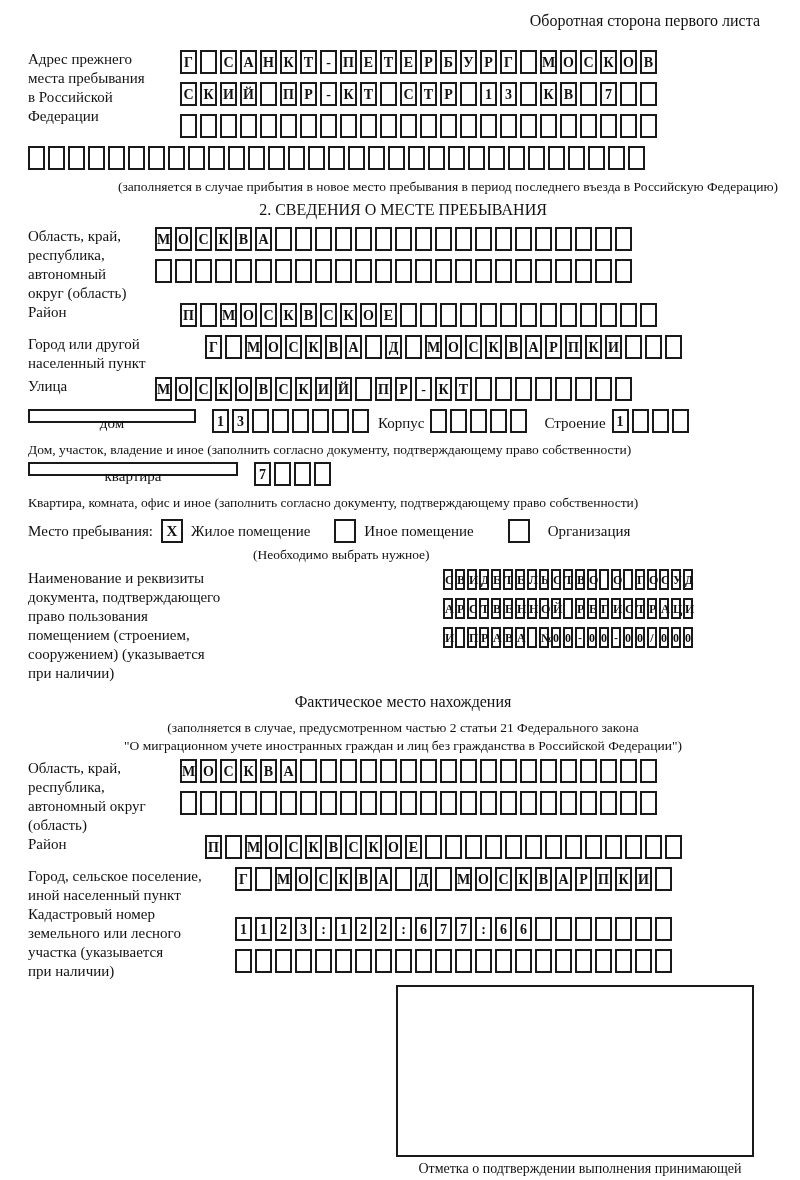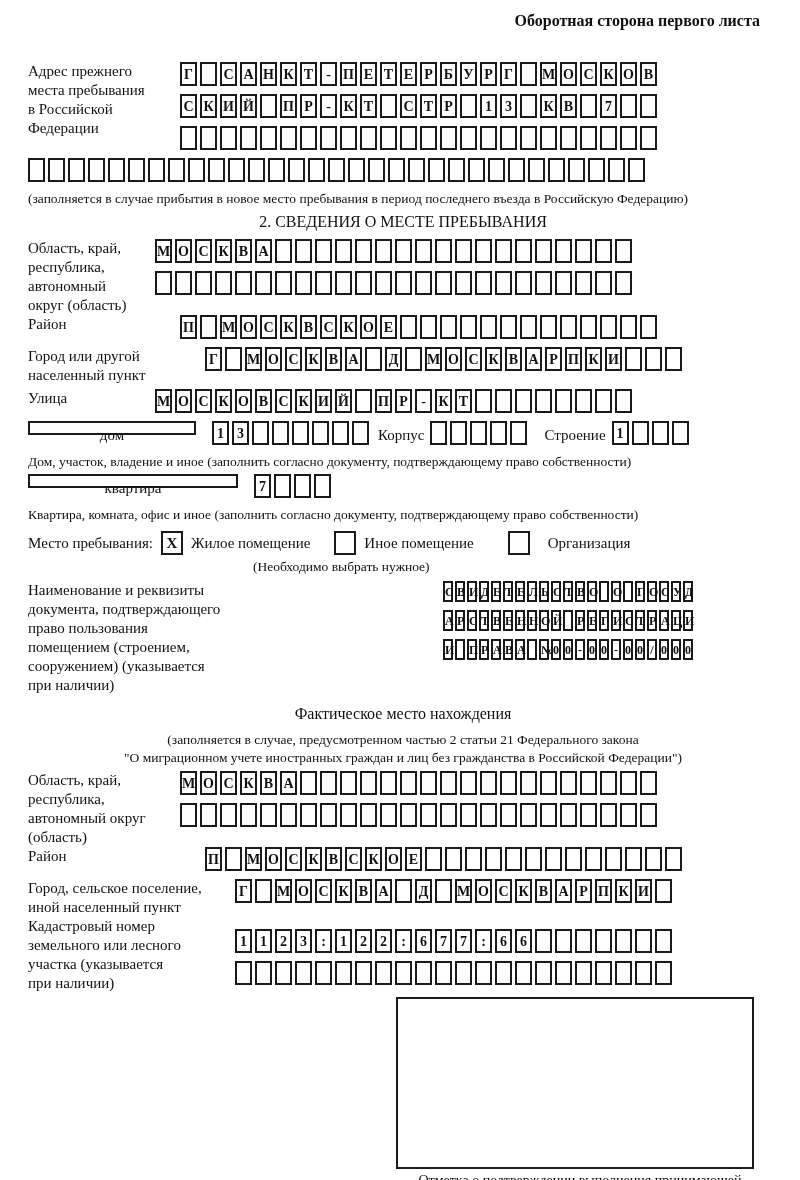--- a/index.html
+++ b/index.html
@@ -1,36 +1,36 @@
 <!DOCTYPE html>
 <html><head>
 <meta charset="utf-8">
 <style>
   * { margin:0; padding:0; box-sizing:border-box; }
   html,body { background:#fff; }
   body { font-family:"Liberation Serif","DejaVu Serif",serif; color:#111; --ink:#1a1a1a; }
   .page { width:800px; height:1180px; padding:12px 22px 0 28px; overflow:hidden; position:relative; background:#fff; }
 
-  .hdr { text-align:right; font-size:16px; padding-right:18px; margin-bottom:32px;font-weight:bold; }
+  .hdr { text-align:right; font-size:16px; padding-right:18px; margin-bottom:20px; }
 
   .frow { display:flex; align-items:flex-start; }
   .lbl { font-size:15px; line-height:19px; flex:none; }
   .w150 { width:152px; }
   .w125 { width:127px; }
   .w175 { width:177px; }
   .w205 { width:207px; }
   .w415 { width:415px; }
 
   .boxrow { white-space:nowrap; margin-bottom:4px; height:28px; }
   .cbox { display:inline-block; width:17px; height:24px; border:2px solid var(--ink); margin-right:3px;
           text-align:center; font-size:14px; line-height:21px; font-weight:bold; vertical-align:top; }
   .cbox.sm { width:10px; height:21px; margin-right:2px; font-size:12px; line-height:18px; border-width:2px; }
 
   .caption { font-size:13.5px; line-height:17px; }
-  .center { text-align:left; }
+  .center { text-align:right; }
   .sect-title { text-align:center; font-weight:normal; font-size:16px; margin:6px 0 8px 0; }
 
   .inline-rect { display:inline-block; border:2px solid var(--ink); height:14px; line-height:24px;
                  text-align:center; font-size:15px; vertical-align:top; }
   .gaptext { display:inline-block; font-size:15px; line-height:28px; vertical-align:top; margin:0 6px; }
 
   .mesto { font-size:15px; margin:8px 0 2px 0; height:26px; }
   .chk { display:inline-block; width:22px; height:24px; border:2px solid var(--ink); text-align:center;
          font-size:15px; line-height:20px; vertical-align:middle; margin:0 8px; font-weight:bold; }
   .mesto .opt { vertical-align:middle; }

